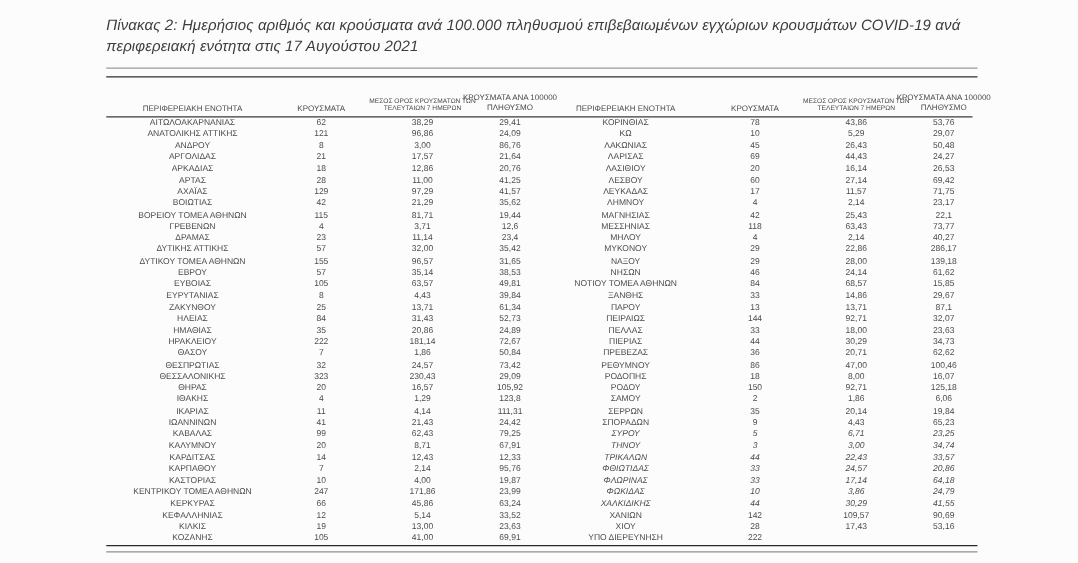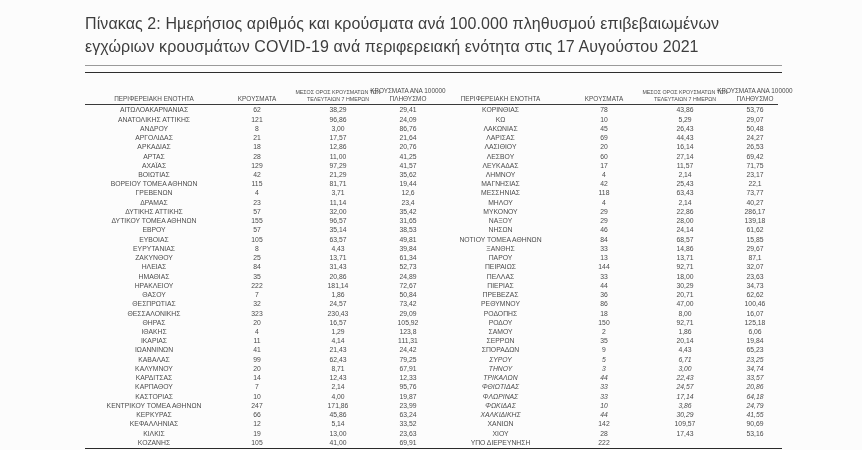--- a/index.html
+++ b/index.html
@@ -3,22 +3,23 @@
 <meta charset="utf-8">
 <style>
   html,body{margin:0;padding:0;}
   body{
     width:862px;height:450px;background:#fcfcfc;
     font-family:"Liberation Sans","DejaVu Sans",sans-serif;
     color:#474747;overflow:hidden;
   }
   .content{position:absolute;left:85px;top:12px;width:697px;}
   .caption{
-    font-size:16px;line-height:1.45;color:#3d3d3d;
+    font-size:12px;line-height:1.45;color:#3d3d3d;
     letter-spacing:0.1px;
+    font-style:italic;
   }
   .rule{border:none;margin:0;}
   .rule-light{border-top:1px solid #9a9a9a;margin-top:7px;}
   .rule-dark{border-top:1.6px solid #2e2e2e;margin-top:6px;}
   .grid{
     display:grid;
     grid-template-columns:138px 68px 94px 46px 139px 68px 94px 46px;
     width:693px;
   }
   .thead{

